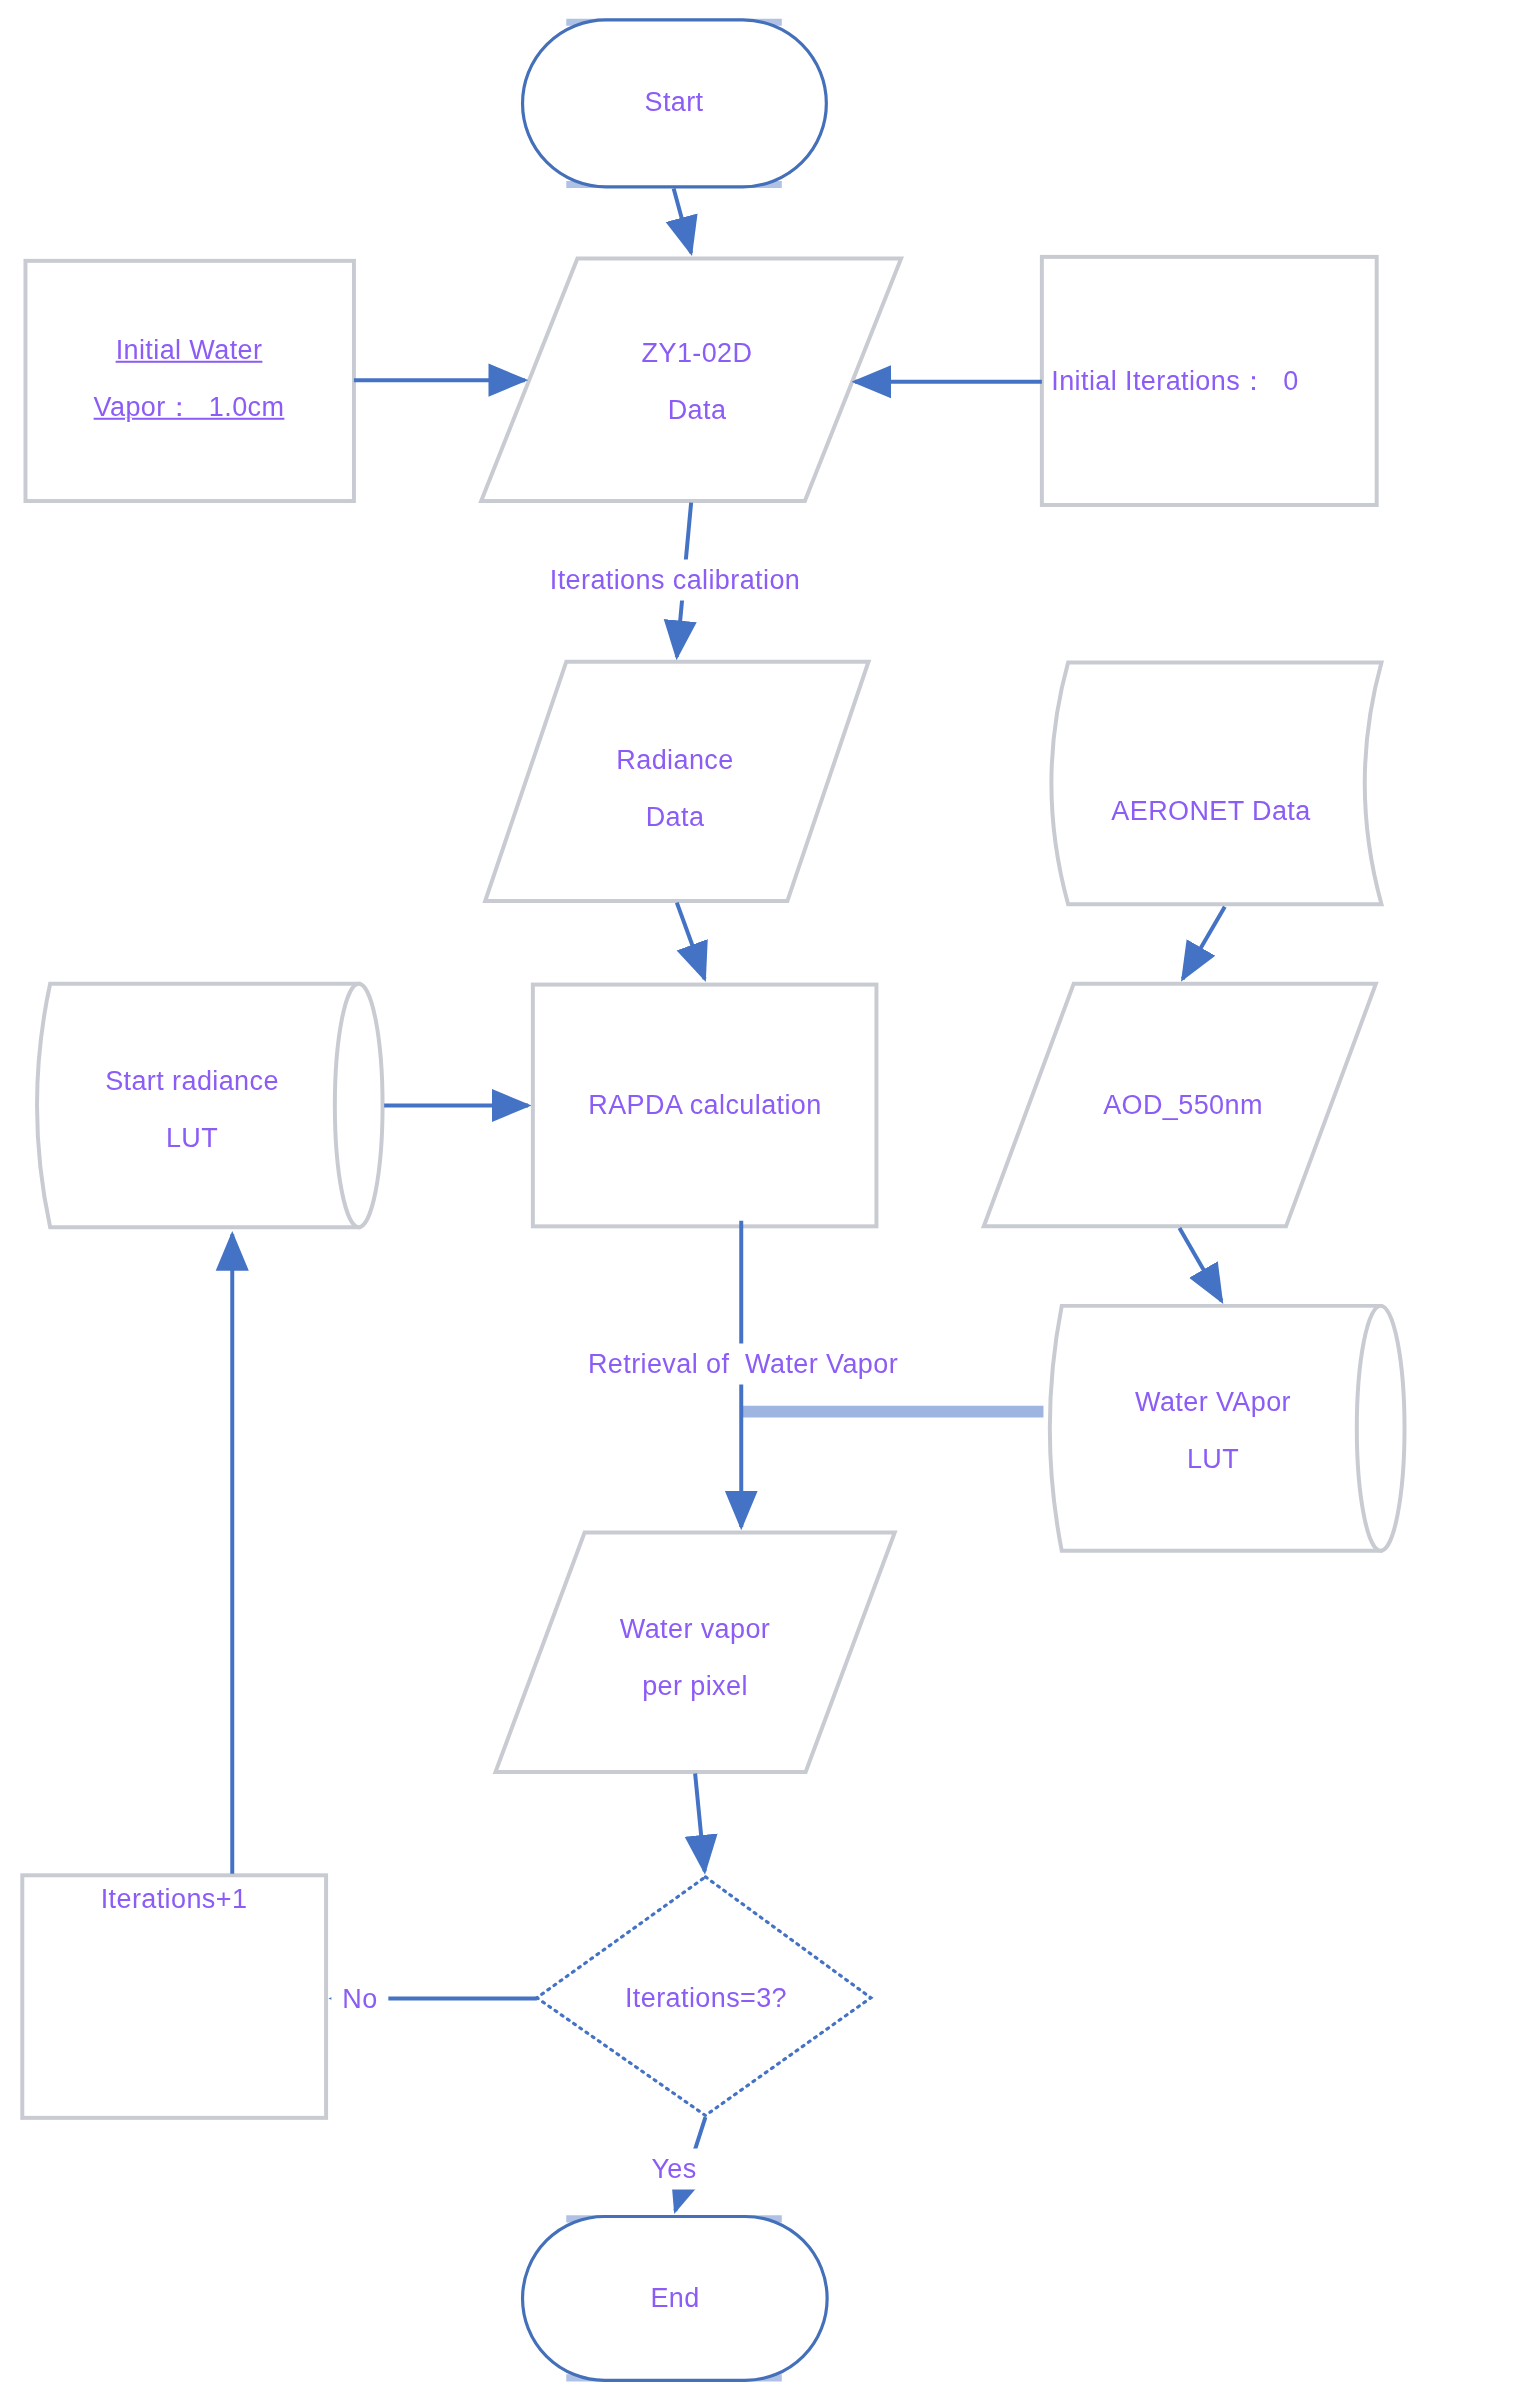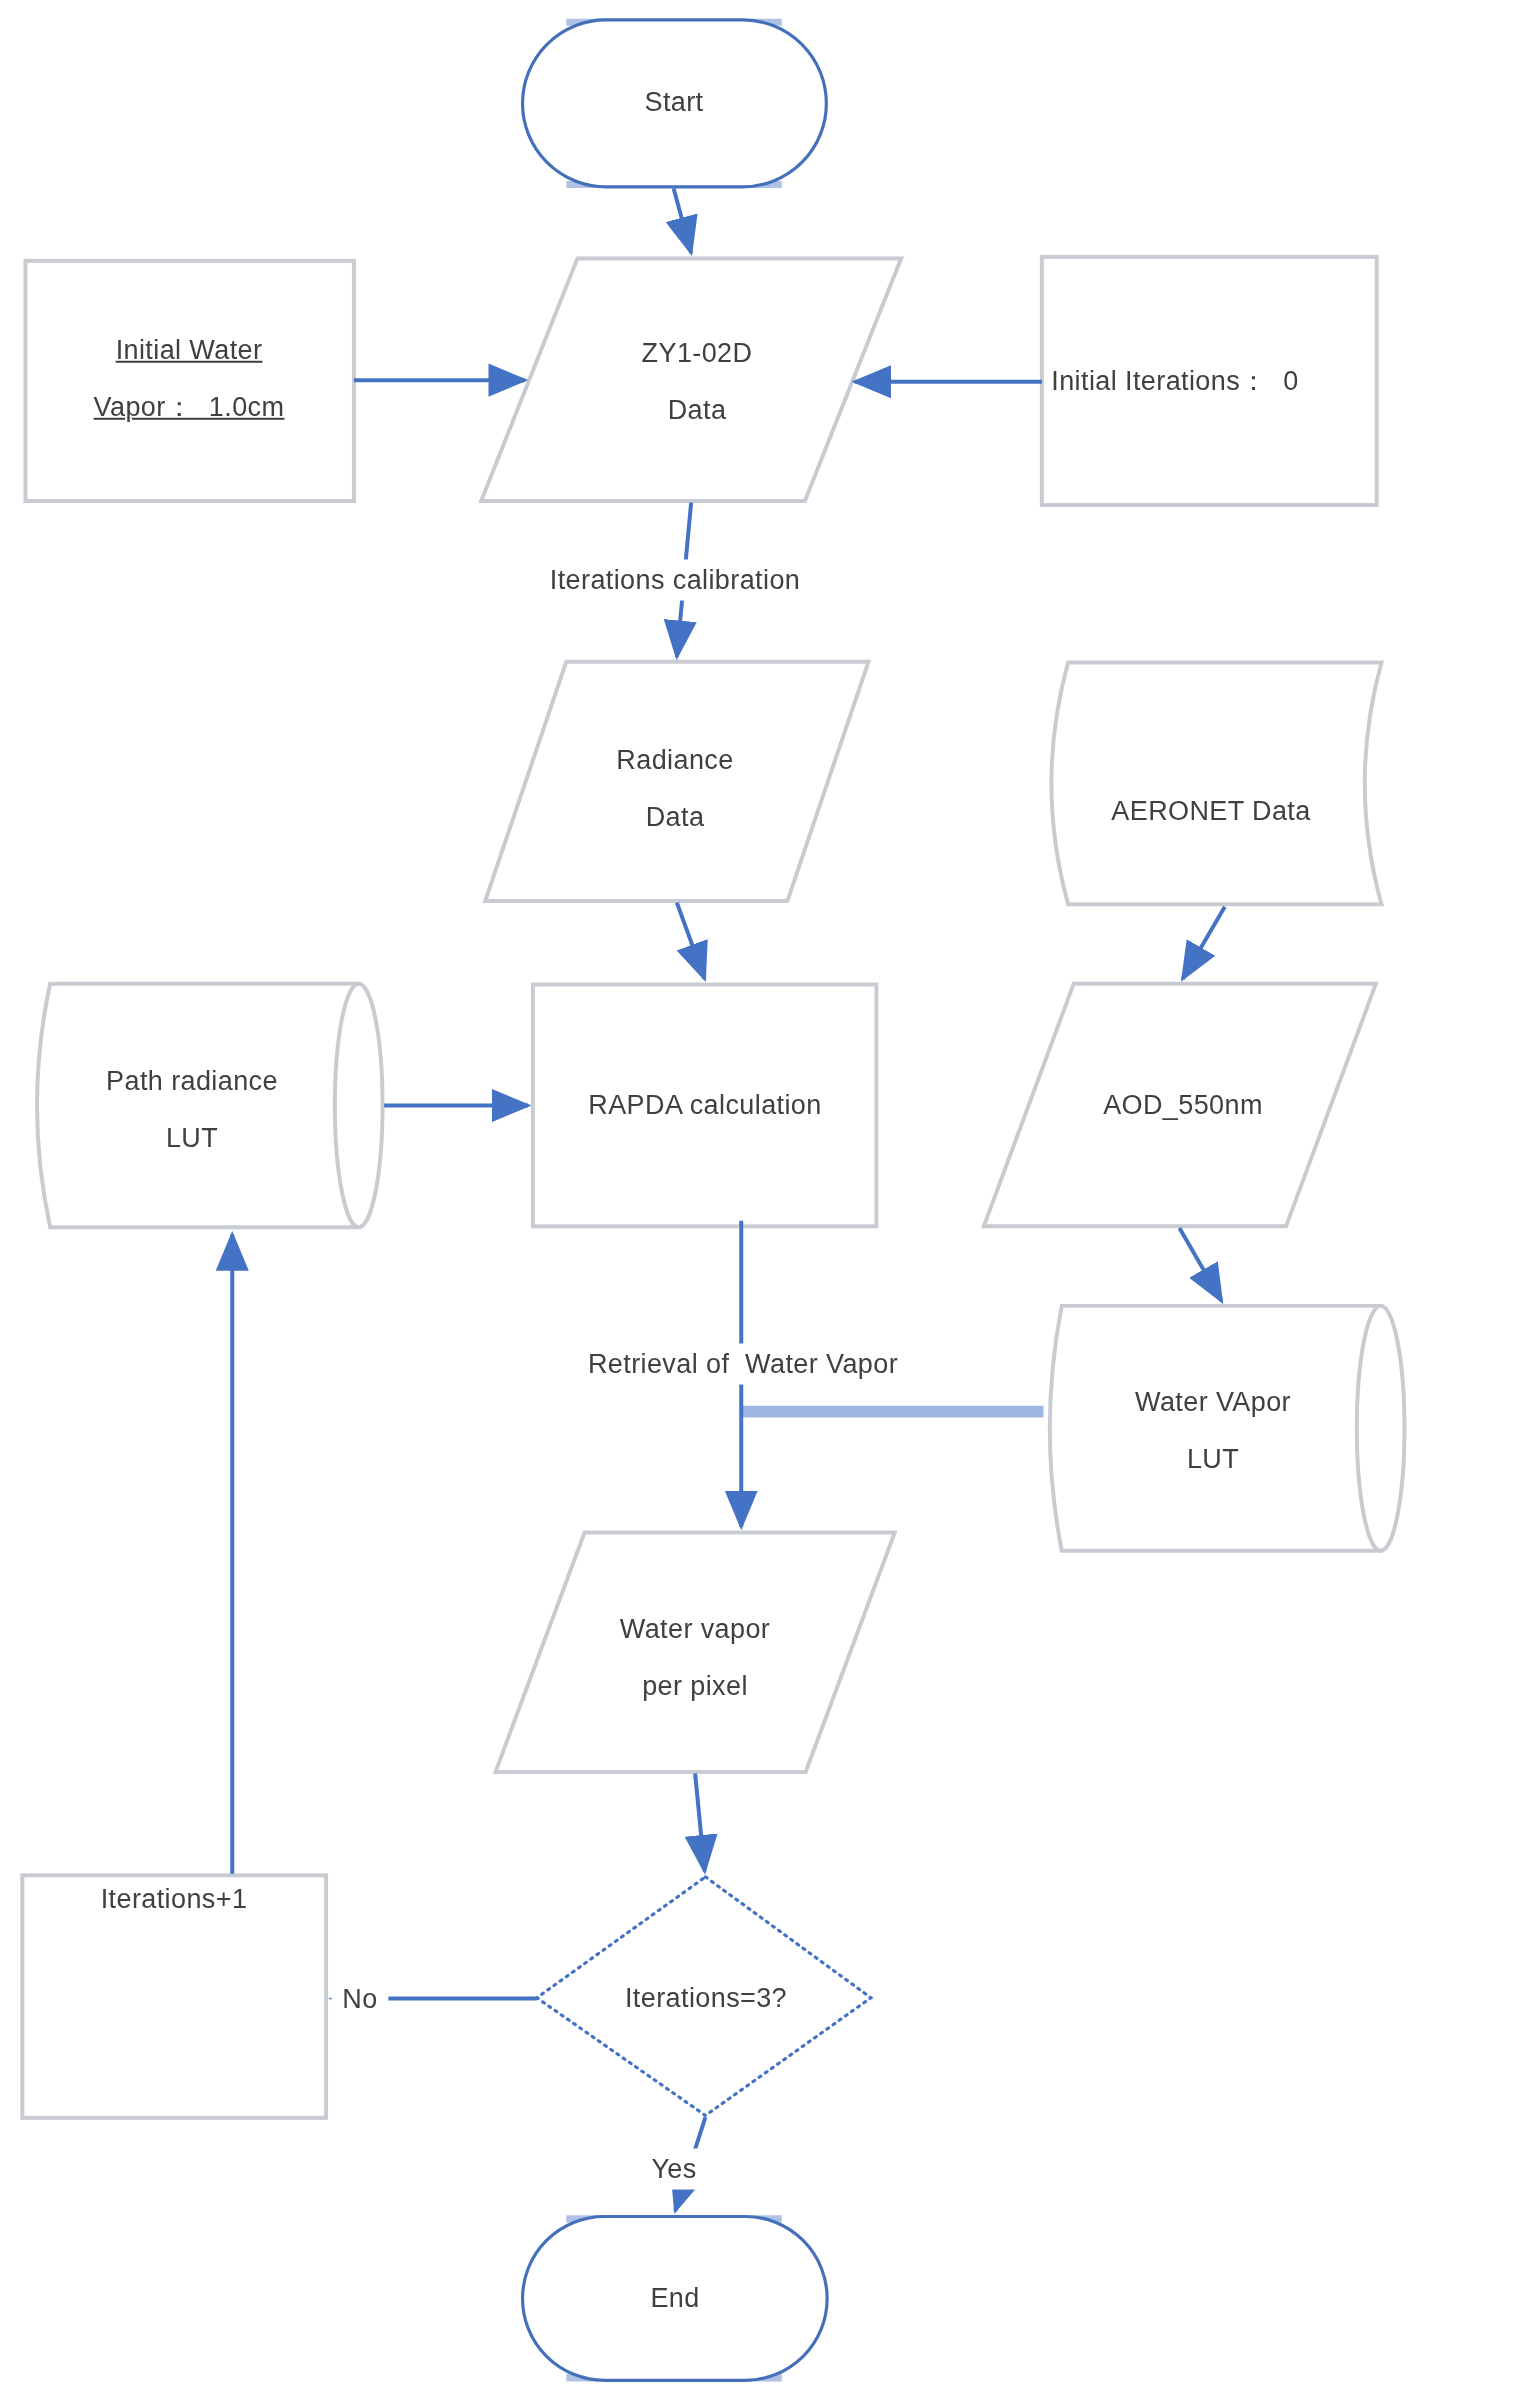--- a/index.html
+++ b/index.html
@@ -7,21 +7,21 @@
     position:relative;
     width:1531px;
     height:2401px;
     background:#ffffff;
     font-family:"Liberation Sans", sans-serif;
   }
   .canvas svg{position:absolute;left:0;top:0;}
   .lbl{
     position:absolute;
     transform:translate(-50%,-50%);
-    color:#404040;
+    color:#8b5cf6;
     font-size:27px;
     line-height:2.12;
     text-align:center;
     white-space:pre;
     letter-spacing:0.4px;
   }
   .edge-lbl{
     background:#ffffff;
     padding:1.6px 11px;
     line-height:1.4;
@@ -99,21 +99,21 @@
 
   <div class="lbl" style="left:674px;top:103px;">Start</div>
   <div class="lbl" style="left:189px;top:379px;text-decoration:underline;">Initial Water
 Vapor：  1.0cm</div>
   <div class="lbl" style="left:697px;top:382px;">ZY1-02D
 Data</div>
   <div class="lbl" style="left:1175px;top:382px;">Initial Iterations：  0</div>
   <div class="lbl" style="left:675px;top:789px;">Radiance
 Data</div>
   <div class="lbl" style="left:1211px;top:812px;">AERONET Data</div>
-  <div class="lbl" style="left:192px;top:1110px;">Path radiance
+  <div class="lbl" style="left:192px;top:1110px;">Start radiance
 LUT</div>
   <div class="lbl" style="left:705px;top:1106px;">RAPDA calculation</div>
   <div class="lbl" style="left:1183px;top:1106px;">AOD_550nm</div>
   <div class="lbl" style="left:1213px;top:1431px;">Water VApor
 LUT</div>
   <div class="lbl" style="left:695px;top:1658px;">Water vapor
 per pixel</div>
   <div class="lbl" style="left:706px;top:1999px;">Iterations=3?</div>
   <div class="lbl" style="left:174px;top:1900px;">Iterations+1</div>
   <div class="lbl" style="left:675px;top:2299px;">End</div>

